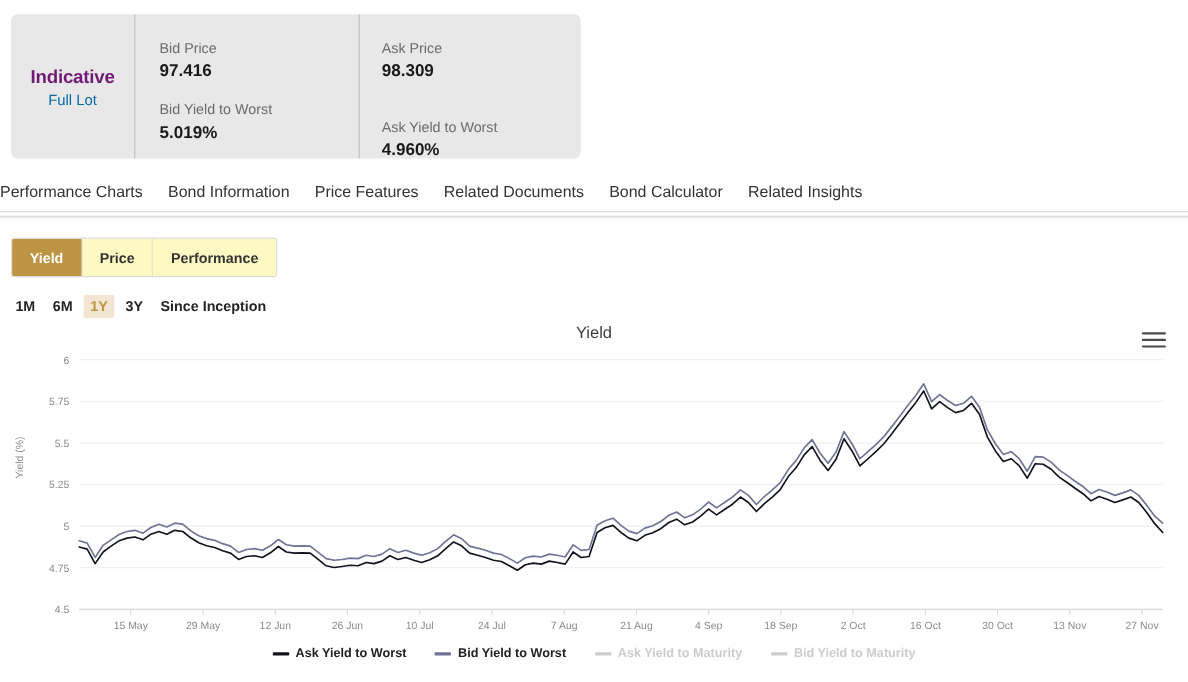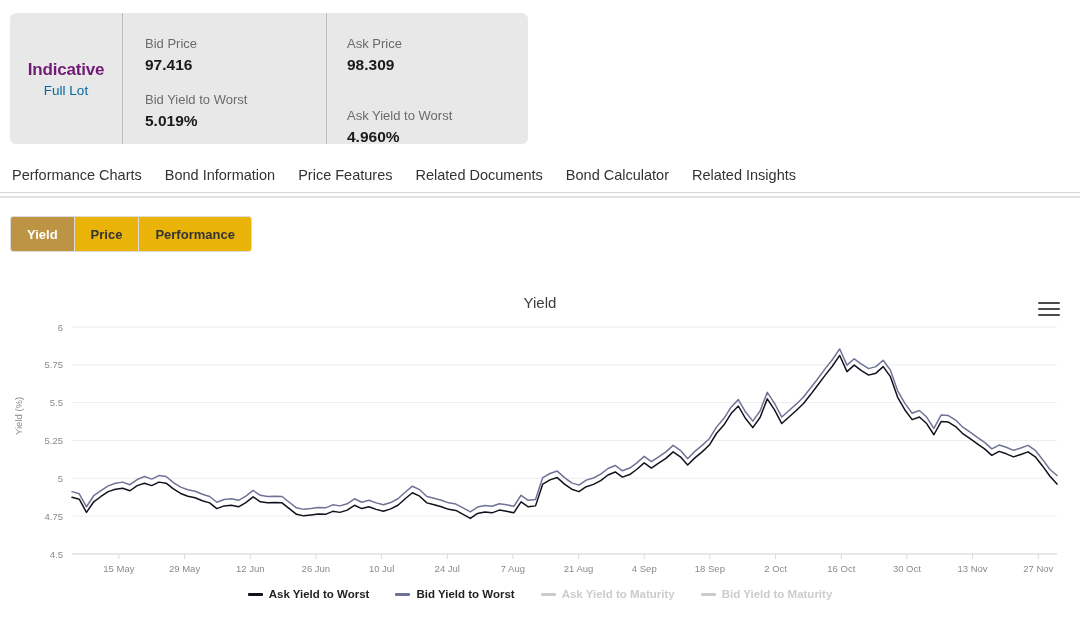--- a/index.html
+++ b/index.html
@@ -50,21 +50,21 @@
   .q-item { margin-bottom: 17px; }
   .q-item:last-child { margin-bottom: 0; }
   .q-name { font-size: 13px; color: #6b6b6b; line-height: 1.45; }
   .q-val  { font-size: 15.5px; font-weight: bold; color: #1a1a1a; margin-top: 2px; }
 
   
   .navtabs {
     position: absolute; left: 0; top: 160px;
     width: 1080px; height: 30px;
     display: flex; align-items: center;
-    padding-left: 12px;
+    padding-left: 0;
   }
   .navtab {
     font-size: 14.5px; color: #333333;
     margin-right: 23px; cursor: pointer; white-space: nowrap;
   }
   .nav-rule-a {
     position: absolute; left: 0; top: 192px;
     width: 1080px; height: 1px; background: #d5d5d5;
   }
   .nav-rule-b {
@@ -75,21 +75,21 @@
   
   .segctl {
     position: absolute; left: 10px; top: 216px;
     display: flex; height: 36px;
     border: 1px solid #dcdcdc; border-radius: 3px;
     overflow: hidden; background: #fff;
   }
   .seg {
     display: flex; align-items: center; justify-content: center;
     padding: 0 16px; font-size: 13px; font-weight: bold;
-    color: #333; background: #eab308; cursor: pointer;
+    color: #333; background: #fef9c3; cursor: pointer;
     border-right: 1px solid #dcdcdc;
   }
   .seg:last-child { border-right: none; }
   .seg.active { background: #bc9444; color: #ffffff; }
 
   
   .periods {
     position: absolute; left: 8px; top: 268px;
     display: flex; align-items: center; height: 20px;
   }
@@ -178,20 +178,27 @@
     </div>
   <div class="nav-rule-a"></div>
   <div class="nav-rule-b"></div>
 
   <div class="segctl" id="segctl">
       <div class="seg active">Yield</div>
       <div class="seg">Price</div>
       <div class="seg">Performance</div>
     </div>
 
+  <div class="periods" id="periods">
+      <div class="period">1M</div>
+      <div class="period">6M</div>
+      <div class="period active">1Y</div>
+      <div class="period">3Y</div>
+      <div class="period">Since Inception</div>
+    </div>
 
   <div class="chart-wrap">
     <div class="chart-title">Yield</div>
     <div class="burger">
       <span></span>
         <span></span>
         <span></span>
     </div>
     <div class="ylabel-rot">Yield (%)</div>
     <svg class="plot" id="plot" viewBox="0 0 1080 300" preserveAspectRatio="none">

